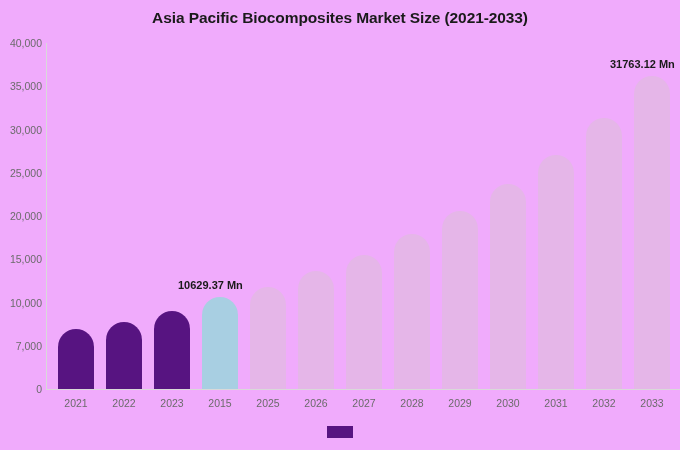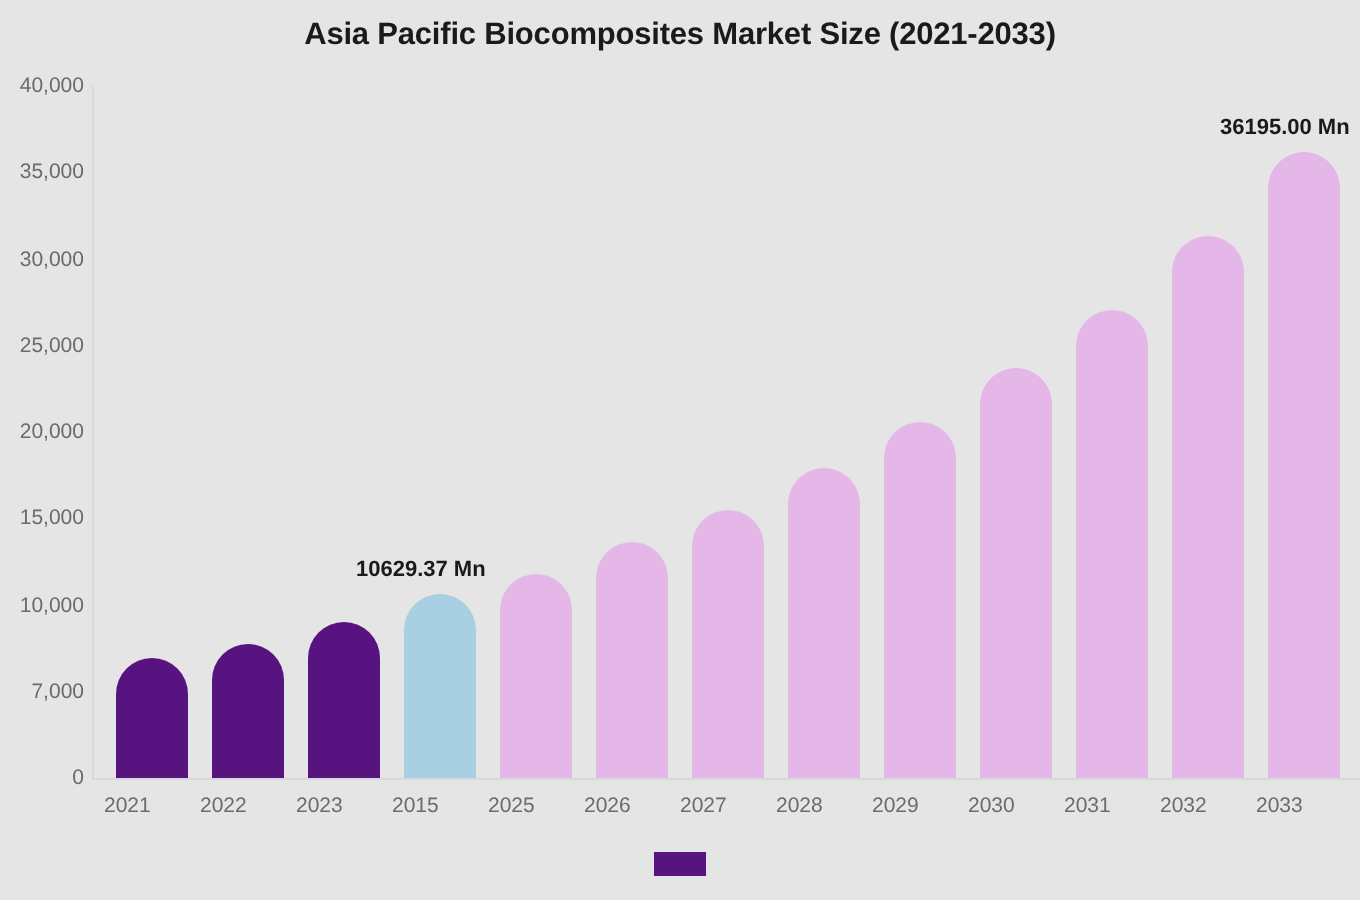--- a/index.html
+++ b/index.html
@@ -13,21 +13,21 @@
     overflow: hidden;
     font-family: "Liberation Sans", sans-serif;
     position: relative;
   }
 
   #chart-root {
     position: absolute;
     left: 0; top: 0;
     width: 680px;
     height: 450px;
-    background: #e5e5e5;
+    background: #f0abfc;
     overflow: hidden;
   }
 
   
   #chart-title {
     position: absolute;
     left: 0;
     top: 9px;
     width: 680px;
     text-align: center;
@@ -106,21 +106,21 @@
     position: absolute;
     left: 46px;
     top: 396px;
     width: 634px;
     height: 18px;
   }
   .x-tick-label {
     position: absolute;
     top: 0;
     width: 48px;
-    text-align: left;
+    text-align: center;
     font-size: 10.5px;
     color: #6b6b6b;
     line-height: 14px;
     white-space: nowrap;
   }
 
   
   #legend {
     position: absolute;
     left: 0;
@@ -173,21 +173,21 @@
       <div class="bar-value-label" style="top: 236.056px; left: 132px;">10629.37 Mn</div>
       <div class="bar" style="left: 204px; height: 102.502px; background: rgb(229, 182, 232);"></div>
       <div class="bar" style="left: 252px; height: 118.073px; background: rgb(229, 182, 232);"></div>
       <div class="bar" style="left: 300px; height: 134.507px; background: rgb(229, 182, 232);"></div>
       <div class="bar" style="left: 348px; height: 154.835px; background: rgb(229, 182, 232);"></div>
       <div class="bar" style="left: 396px; height: 177.757px; background: rgb(229, 182, 232);"></div>
       <div class="bar" style="left: 444px; height: 205.005px; background: rgb(229, 182, 232);"></div>
       <div class="bar" style="left: 492px; height: 234.415px; background: rgb(229, 182, 232);"></div>
       <div class="bar" style="left: 540px; height: 270.745px; background: rgb(229, 182, 232);"></div>
       <div class="bar" style="left: 588px; height: 313.087px; background: rgb(229, 182, 232);"></div>
-      <div class="bar-value-label" style="top: 14.9132px; left: 564px;">36195.00 Mn</div>
+      <div class="bar-value-label" style="top: 14.9132px; left: 564px;">31763.12 Mn</div>
     </div>
 
   <div id="x-ticks">
       <div class="x-tick-label" style="left: 6px;">2021</div>
       <div class="x-tick-label" style="left: 54px;">2022</div>
       <div class="x-tick-label" style="left: 102px;">2023</div>
       <div class="x-tick-label" style="left: 150px;">2015</div>
       <div class="x-tick-label" style="left: 198px;">2025</div>
       <div class="x-tick-label" style="left: 246px;">2026</div>
       <div class="x-tick-label" style="left: 294px;">2027</div>

